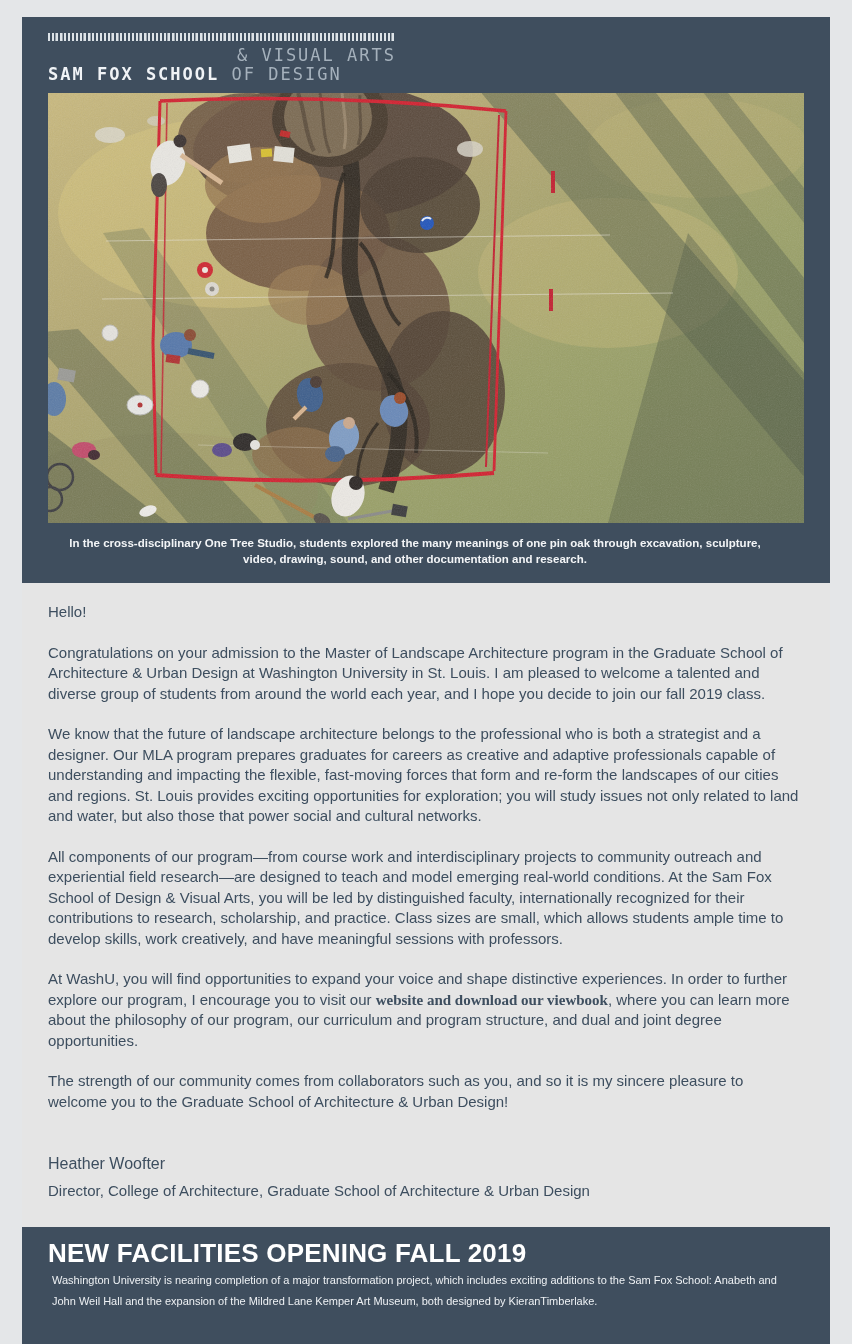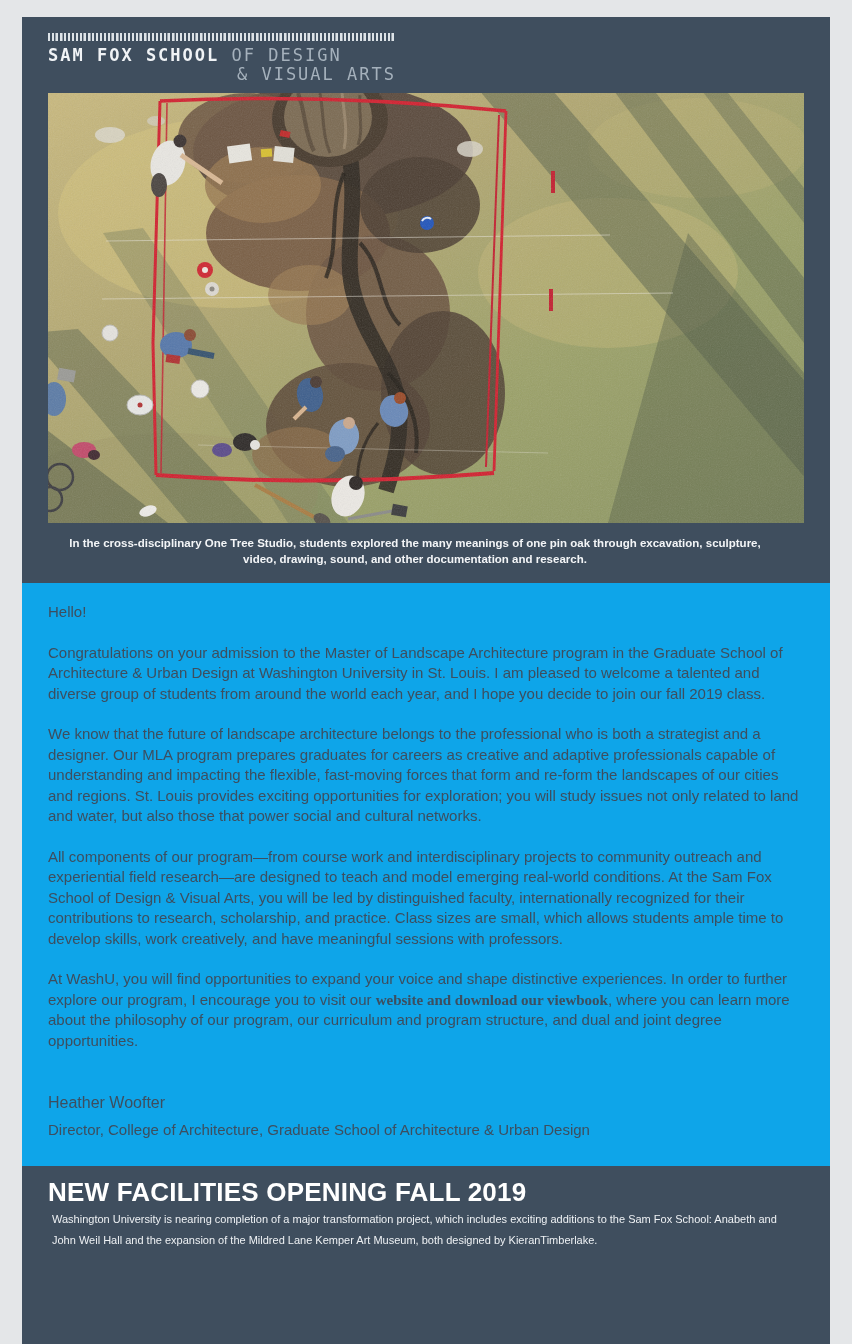--- a/index.html
+++ b/index.html
@@ -35,21 +35,21 @@
   .photo-wrap{margin:0 26px;line-height:0;}
   .photo-wrap svg{display:block;}
   
   .caption{
     color:#f3f5f7;font-size:11.5px;font-weight:bold;
     text-align:center;line-height:16px;
     padding:12px 62px 16px 40px;
   }
   
   .letter{
-    background:#0ea5e9;
+    background:#e5e5e5;
     padding:19px 26px 26px 26px;
     color:#3d4e5f;
     font-size:15px;line-height:20.5px;
   }
   .letter p{margin:0 0 20px 0;}
   .letter p:last-child{margin-bottom:0;}
   .viewbook-link{color:inherit;font-weight:bold;text-decoration:none;cursor:pointer;font-family:Liberation Serif, serif;}
   .sig-name{font-weight:normal;font-size:16px;margin-top:42px;}
   .sig-title{margin-top:6px;}
   
@@ -64,22 +64,22 @@
   .footer p{margin:4px;font-size:11px;line-height:20.5px;}
 </style>
 </head>
 <body>
 
 <div class="email-panel">
 
   <div class="logo">
     <div class="logo-inner">
       <div class="logo-barcode"></div>
+      <div class="logo-line logo-line2 logo-dim">&amp; VISUAL ARTS</div>
       <div class="logo-line"><span class="logo-strong">SAM FOX SCHOOL</span><span class="logo-dim"> OF DESIGN</span></div>
-      <div class="logo-line logo-line2 logo-dim">&amp; VISUAL ARTS</div>
     </div>
   </div>
 
   <div class="photo-wrap">
     <svg width="756" height="430" viewBox="0 0 756 430" preserveAspectRatio="none">
       <defs>
         <linearGradient id="grass" x1="0" y1="0" x2="1" y2="1">
           <stop offset="0" stop-color="#c9b97e"></stop>
           <stop offset="0.35" stop-color="#b2a771"></stop>
           <stop offset="0.65" stop-color="#9ba168"></stop>
@@ -210,20 +210,21 @@
   </div>
 
   <div class="caption">In the cross-disciplinary One Tree Studio, students explored the many meanings of one pin oak through excavation, sculpture, video, drawing, sound, and other documentation and research.</div>
 
   <div class="letter">
     <p>Hello!</p>
     <p>Congratulations on your admission to the Master of Landscape Architecture program in the Graduate School of Architecture &amp; Urban Design at Washington University in St. Louis. I am pleased to welcome a talented and diverse group of students from around the world each year, and I hope you decide to join our fall 2019 class.</p>
     <p>We know that the future of landscape architecture belongs to the professional who is both a strategist and a designer. Our MLA program prepares graduates for careers as creative and adaptive professionals capable of understanding and impacting the flexible, fast-moving forces that form and re-form the landscapes of our cities and regions. St. Louis provides exciting opportunities for exploration; you will study issues not only related to land and water, but also those that power social and cultural networks.</p>
     <p>All components of our program—from course work and interdisciplinary projects to community outreach and experiential field research—are designed to teach and model emerging real-world conditions. At the Sam Fox School of Design &amp; Visual Arts, you will be led by distinguished faculty, internationally recognized for their contributions to research, scholarship, and practice. Class sizes are small, which allows students ample time to develop skills, work creatively, and have meaningful sessions with professors.</p>
     <p><span>At WashU, you will find opportunities to expand your voice and shape distinctive experiences. In order to further explore our program, I encourage you to visit our </span><a class="viewbook-link">website and download our viewbook</a><span>, where you can learn more about the philosophy of our program, our curriculum and program structure, and dual and joint degree opportunities.</span></p>
+    <p>The strength of our community comes from collaborators such as you, and so it is my sincere pleasure to welcome you to the Graduate School of Architecture &amp; Urban Design!</p>
     <div class="sig-name">Heather Woofter</div>
     <div class="sig-title">Director, College of Architecture, Graduate School of Architecture &amp; Urban Design</div>
   </div>
 
   <div class="footer">
     <h2>NEW FACILITIES OPENING FALL 2019</h2>
     <p>Washington University is nearing completion of a major transformation project, which includes exciting additions to the Sam Fox School: Anabeth and John Weil Hall and the expansion of the Mildred Lane Kemper Art Museum, both designed by KieranTimberlake.</p>
   </div>
 
 </div>

